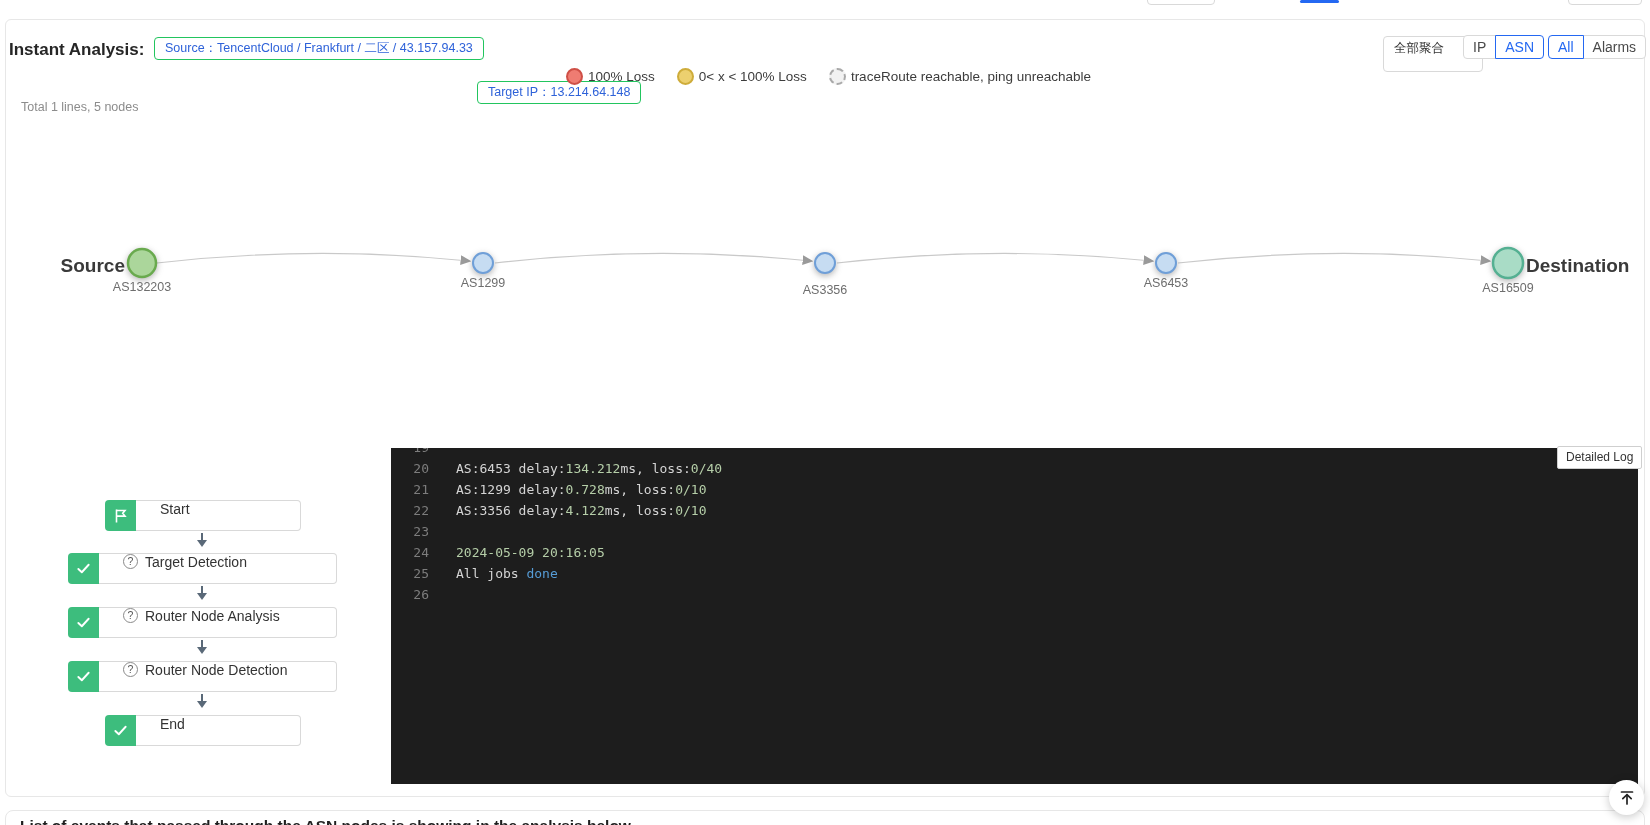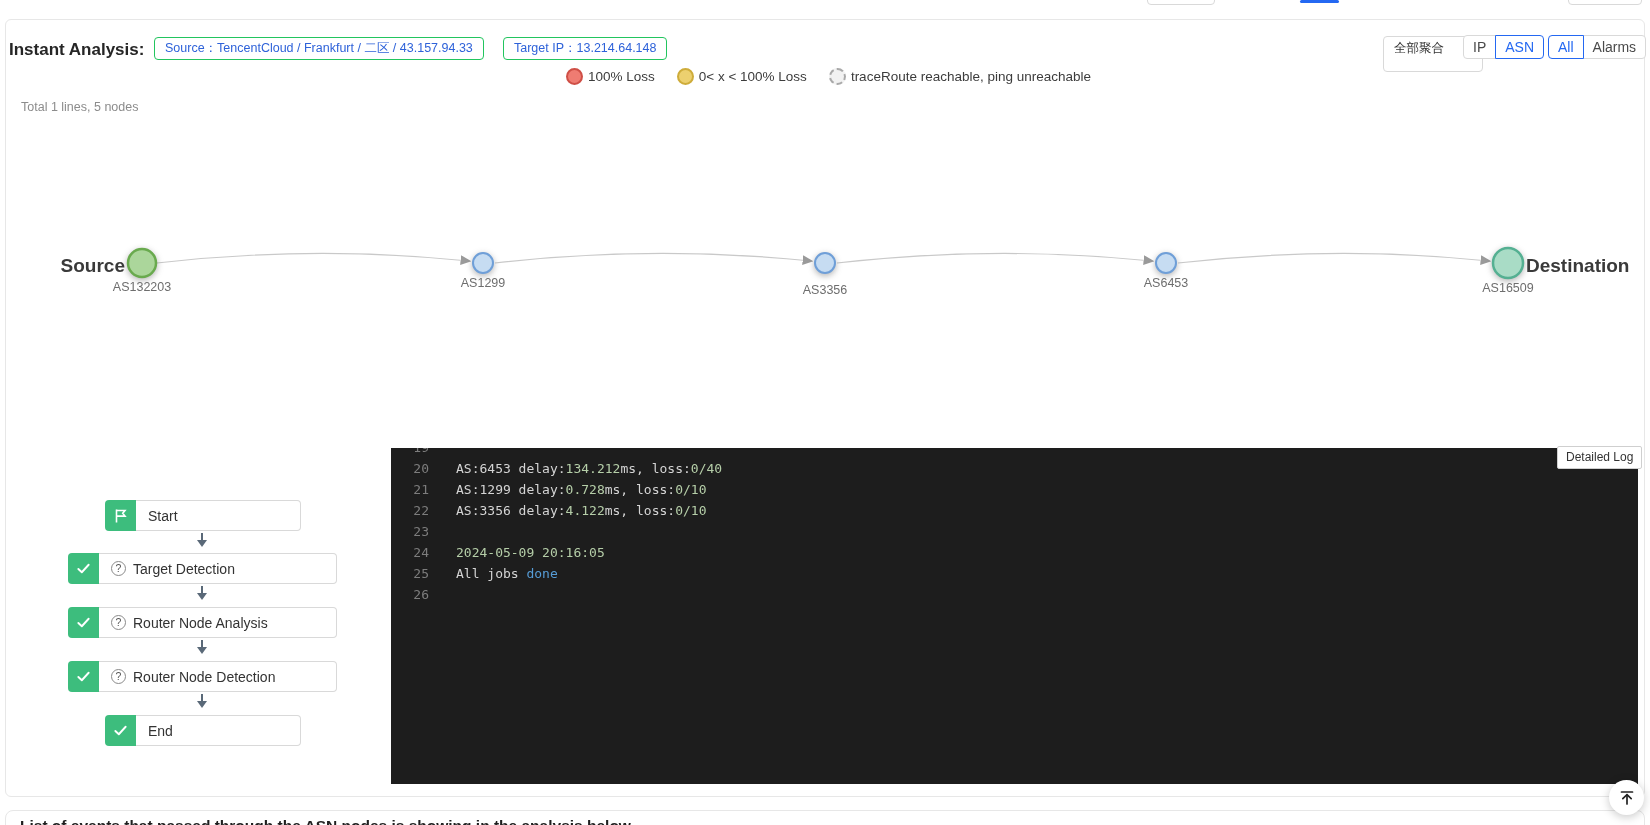--- a/index.html
+++ b/index.html
@@ -15,21 +15,21 @@
   
   .card { position:absolute; left:5px; top:19px; width:1640px; height:778px;
     background:#fff; border:1px solid #e7e7e7; border-radius:6px; }
 
   .page-title { position:absolute; left:9px; top:40px; font-size:17px; font-weight:bold; color:#262626; }
 
   .tag-btn { position:absolute; top:37px; height:23px; line-height:21px;
     border:1px solid #22c55e; border-radius:4px; background:#fff;
     color:#2e62d9; font-size:12.5px; padding:0 10px; cursor:pointer; white-space:nowrap; }
   .tag-btn.src { left:154px; }
-  .tag-btn.tgt { left:503px; }
+  .tag-btn.tgt { left:477px;margin-top:44px; }
 
   
   .agg-select { position:absolute; left:1344px; top:36px; width:100px; height:36px;
     border:1px solid #d9d9d9; border-radius:4px; background:#fff; color:#333;
     font-size:12.5px; line-height:22px; padding:0 22px 0 10px; cursor:pointer;margin-left:39px; }
   .agg-select .chev { position:absolute; right:7px; top:4px; color:#999; font-size:11px; }
 
   .seg-group { position:absolute; top:35px; display:flex; }
   .seg-group.g1 { left:1463px; }
   .seg-group.g2 { left:1548px; }
@@ -55,21 +55,21 @@
   .topo-label { position:absolute; font-size:12.5px; color:#6e6e6e; transform:translateX(-50%); white-space:nowrap; }
   .topo-role { position:absolute; font-size:19px; font-weight:bold; color:#3a3a3a; white-space:nowrap; }
   .role-src { left:0; top:255px; width:125px; text-align:right; }
   .role-dst { left:1526px; top:255px; }
 
   
   .flow-box { position:absolute; height:31px; display:flex; cursor:pointer; }
   .flow-icon { width:31px; height:31px; background:#3dbd7d; border-radius:4px 0 0 4px;
     display:flex; align-items:center; justify-content:center; flex:none; }
   .flow-body { flex:1; border:1px solid #d9d9d9; border-left:none; border-radius:0 4px 4px 0;
-    background:#fff; display:flex; align-items:center; padding-left:12px; gap:7px;
+    background:#fff; display:flex; align-items:flex-start; padding-left:24px; gap:7px;
     font-size:14px; color:#333; }
   .help-ico { width:15px; height:15px; border:1px solid #8a8a8a; border-radius:50%;
     color:#555; font-size:10.5px; line-height:13px; text-align:center; flex:none; }
   .connector { position:absolute; left:201px; width:2px; background:#5a6978; }
   .connector::after { content:""; position:absolute; left:-4px; bottom:-7px;
     border:5px solid transparent; border-top:7px solid #5a6978; }
 
   
   .terminal { position:absolute; left:391px; top:448px; width:1247px; height:336px;
     background:#1d1d1d; overflow:hidden; font-family:"DejaVu Sans Mono", monospace;

